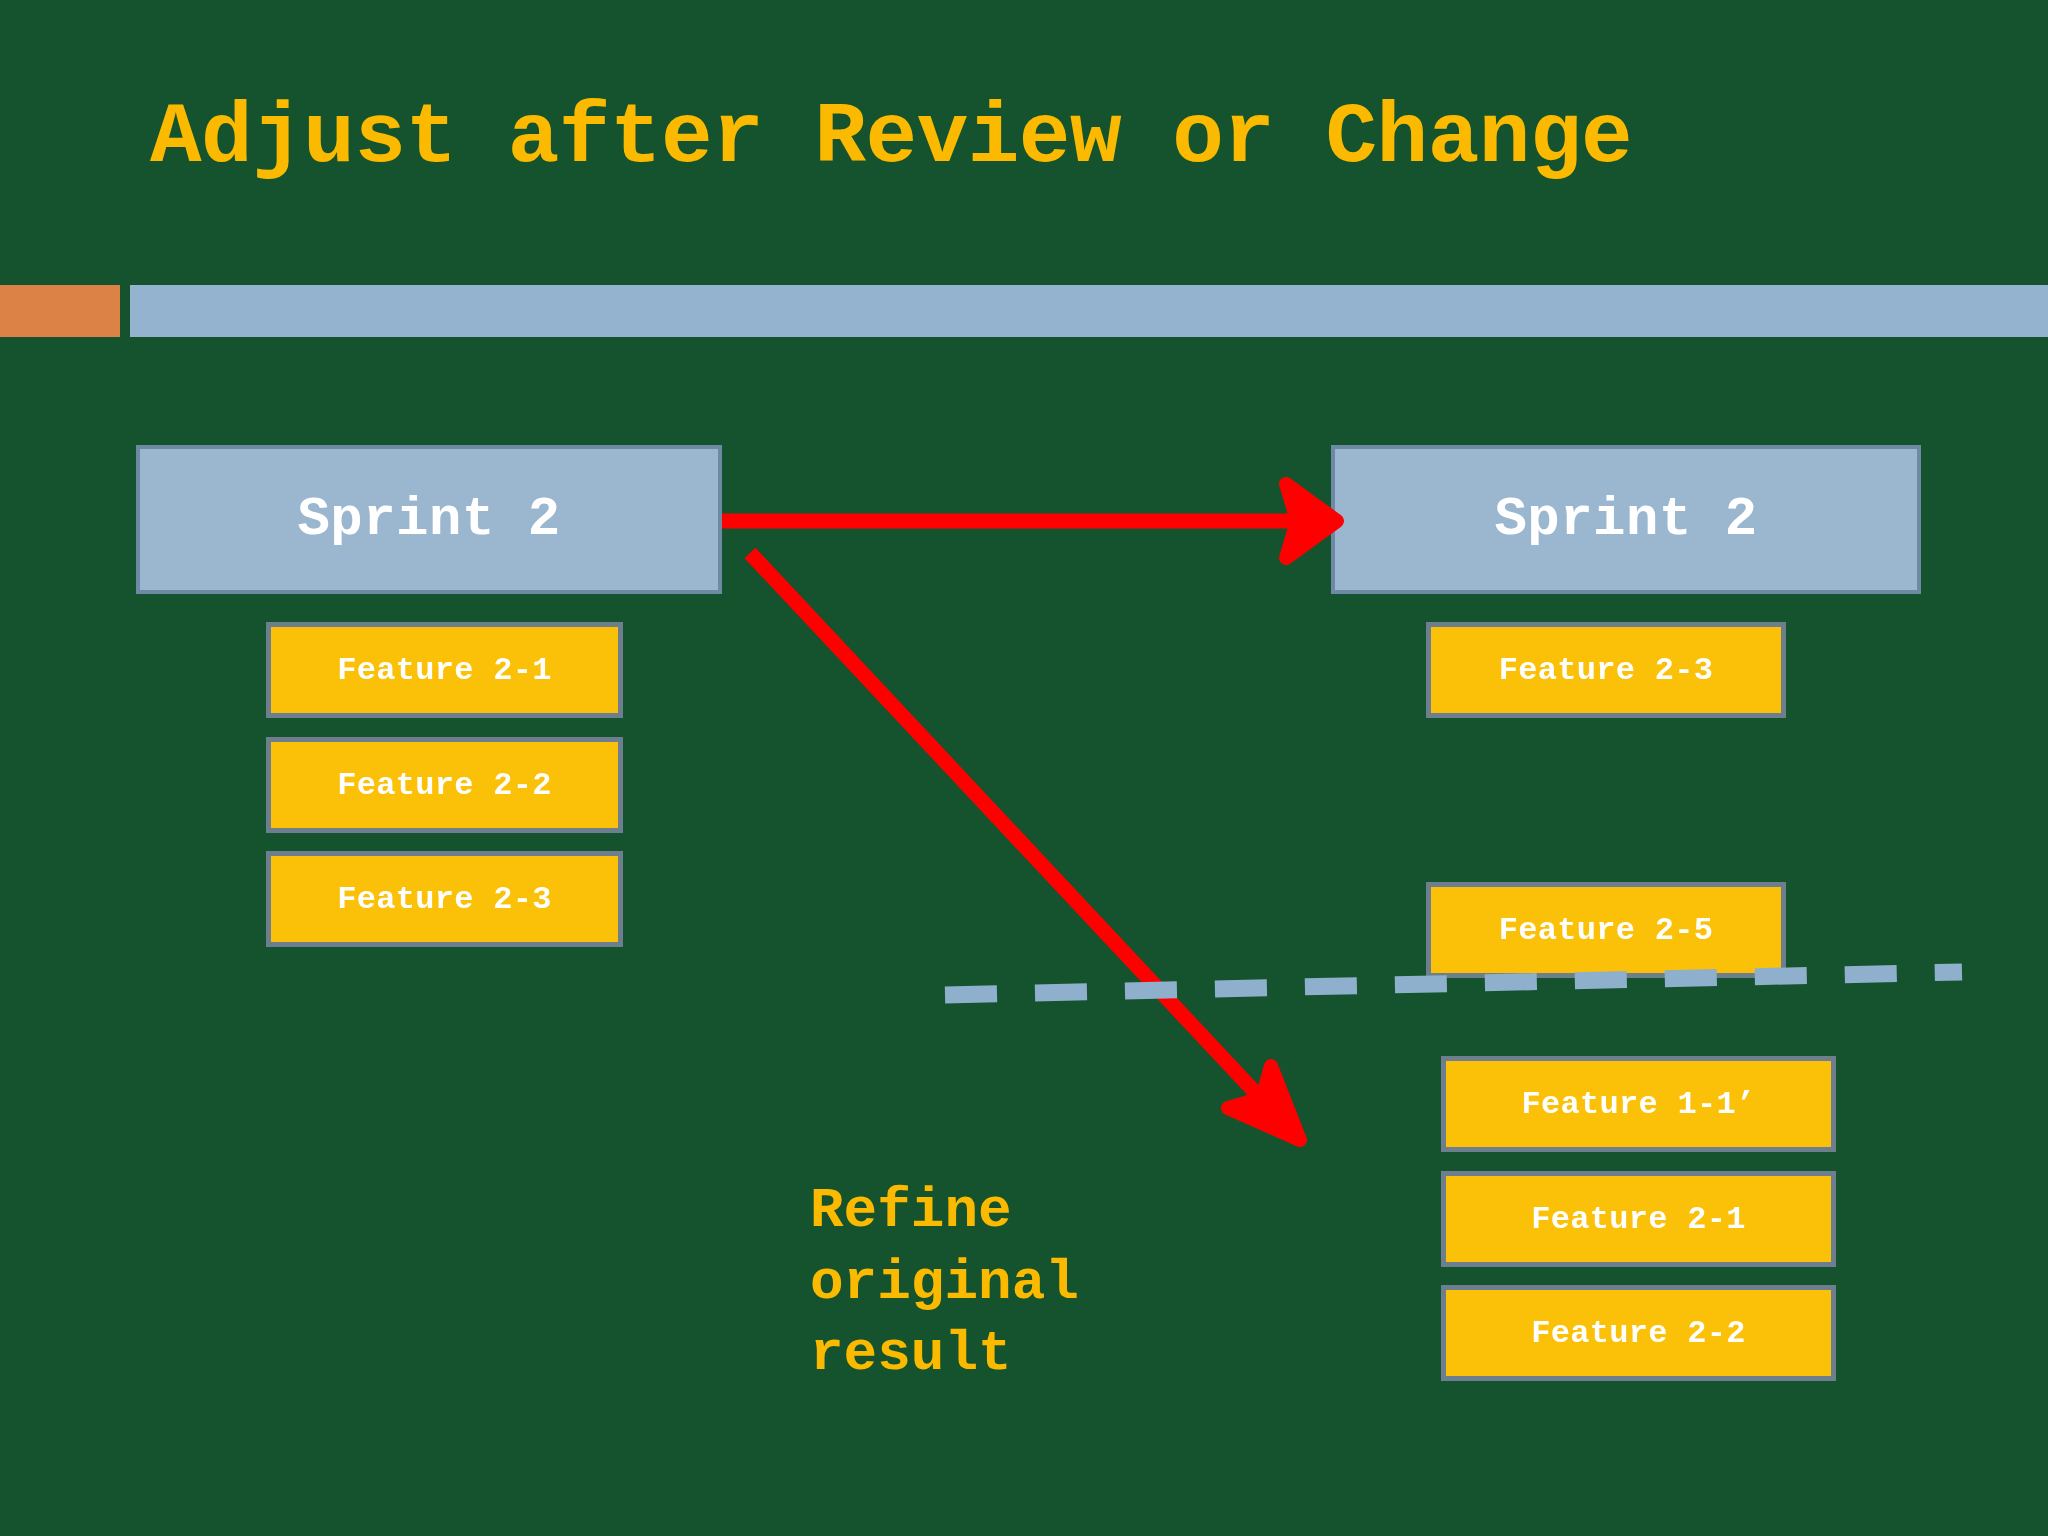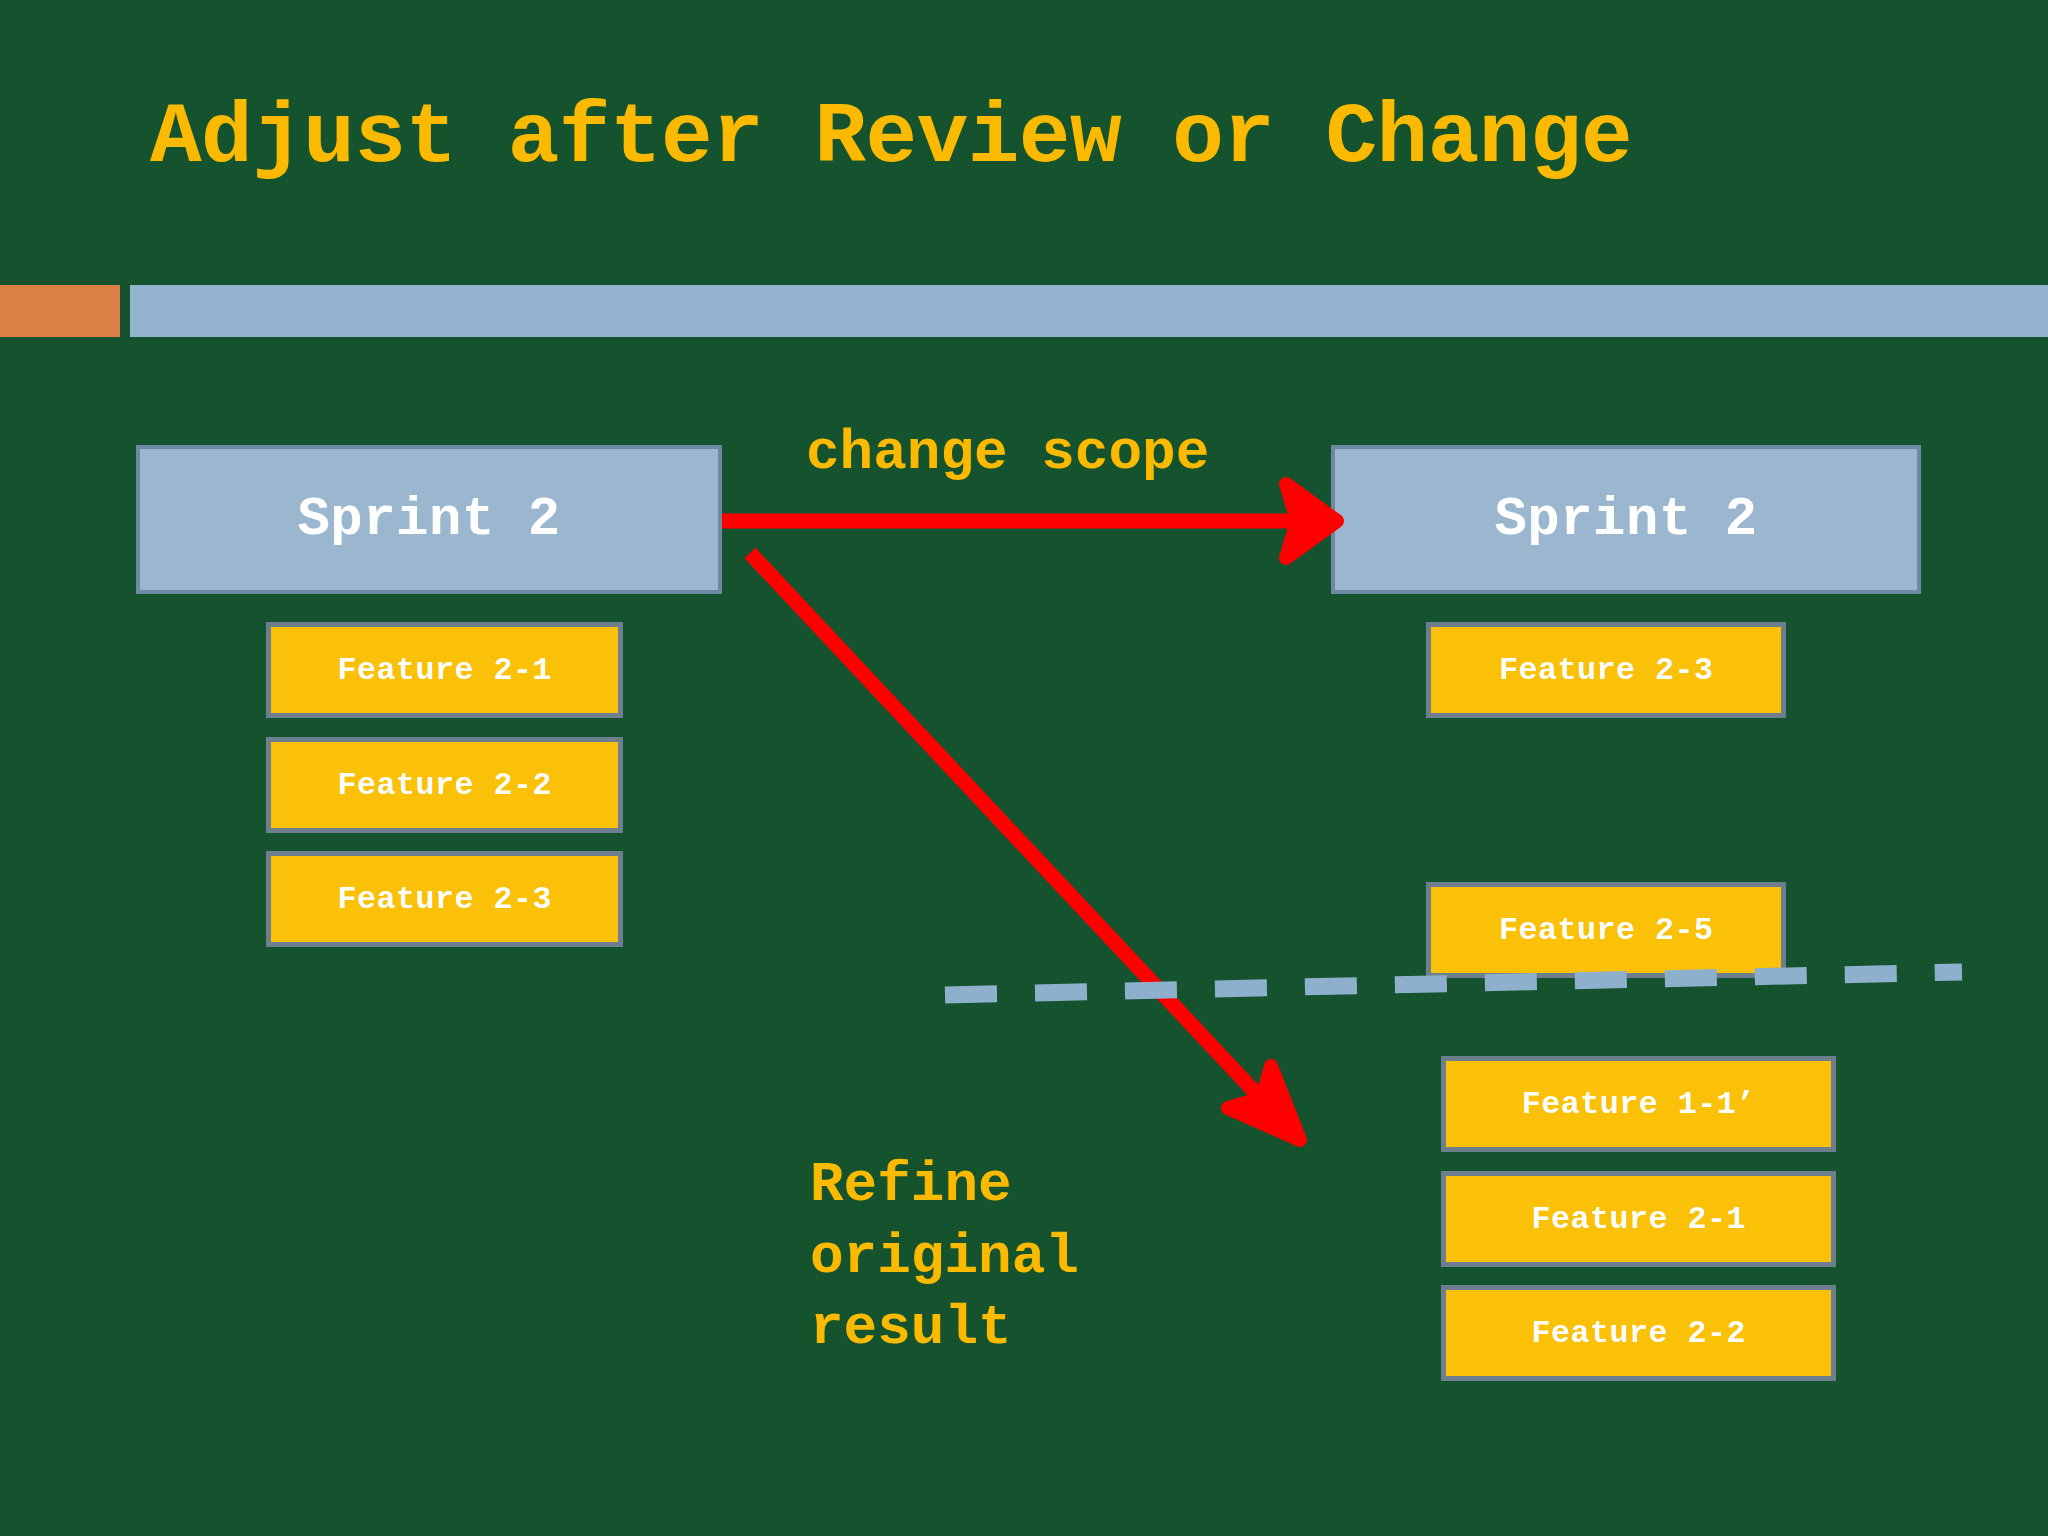--- a/index.html
+++ b/index.html
@@ -105,21 +105,21 @@
     font-weight: bold;
   }
   #label-change-scope {
     left: 806px;
     top: 421px;
     font-size: 56px;
     white-space: nowrap;
   }
   #label-refine {
     left: 810px;
-    top: 1150px;
+    top: 1176px;
     font-size: 56px;
     width: 500px;
     line-height: 1.28;
   }
 
   
   #vector-layer {
     position: absolute;
     left: 0;
     top: 0;
@@ -166,21 +166,20 @@
   <div class="feature-box feature-bot fb-0">
     <span>Feature 1-1’</span>
   </div>
   <div class="feature-box feature-bot fb-1">
     <span>Feature 2-1</span>
   </div>
   <div class="feature-box feature-bot fb-2">
     <span>Feature 2-2</span>
   </div>
 
-  <div class="annot" id="label-change-scope">change scope</div>
   <div class="annot" id="label-refine">Refine original result</div>
 
   <svg id="vector-layer" viewBox="0 0 2048 1536">
 
     <g>
       <line x1="722" y1="521" x2="1296" y2="521" stroke="#FF0000" stroke-width="15" stroke-linecap="butt"></line>
       <path d="M 1286 484 L 1337 521 L 1286 558 L 1297 521 Z" fill="#FF0000" stroke="#FF0000" stroke-width="14" stroke-linejoin="round"></path>
     </g>
 
     <g>

